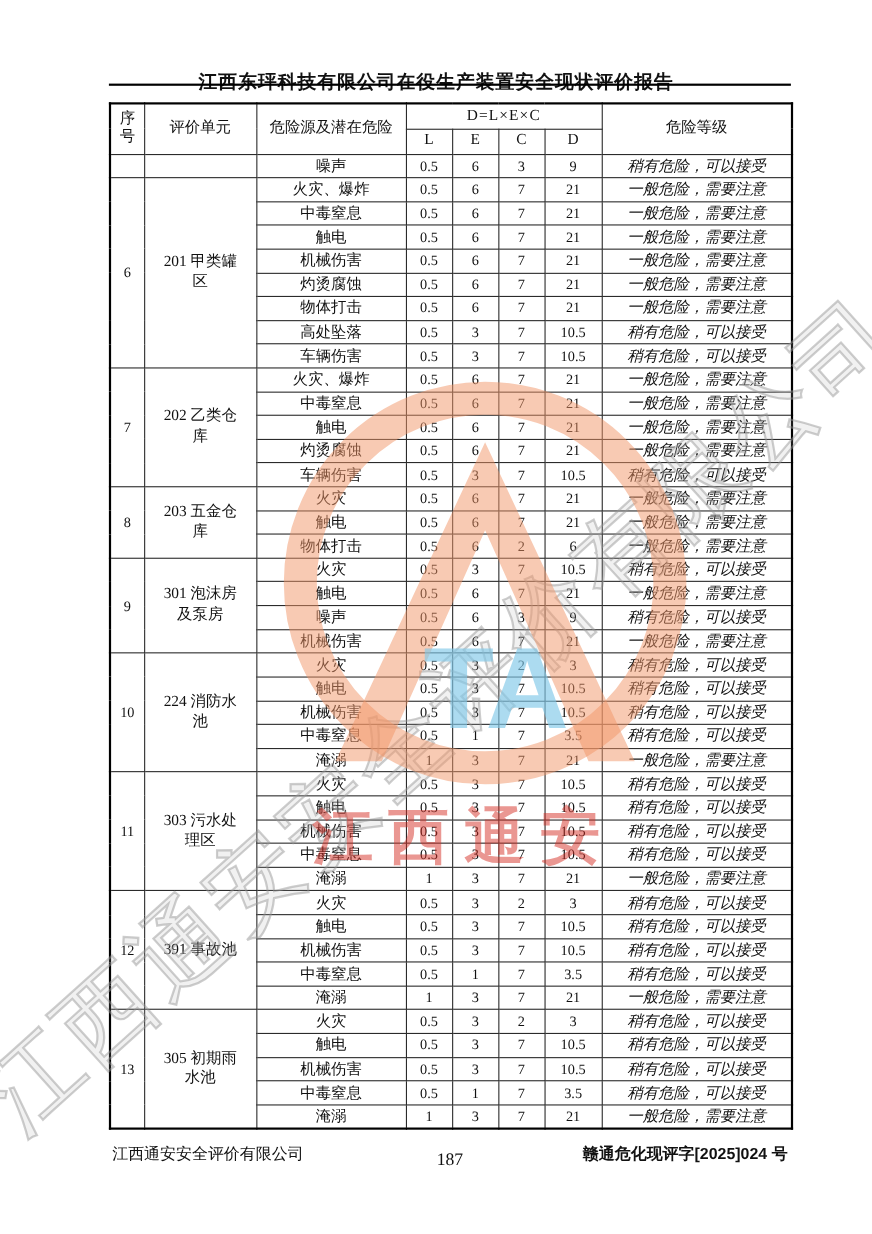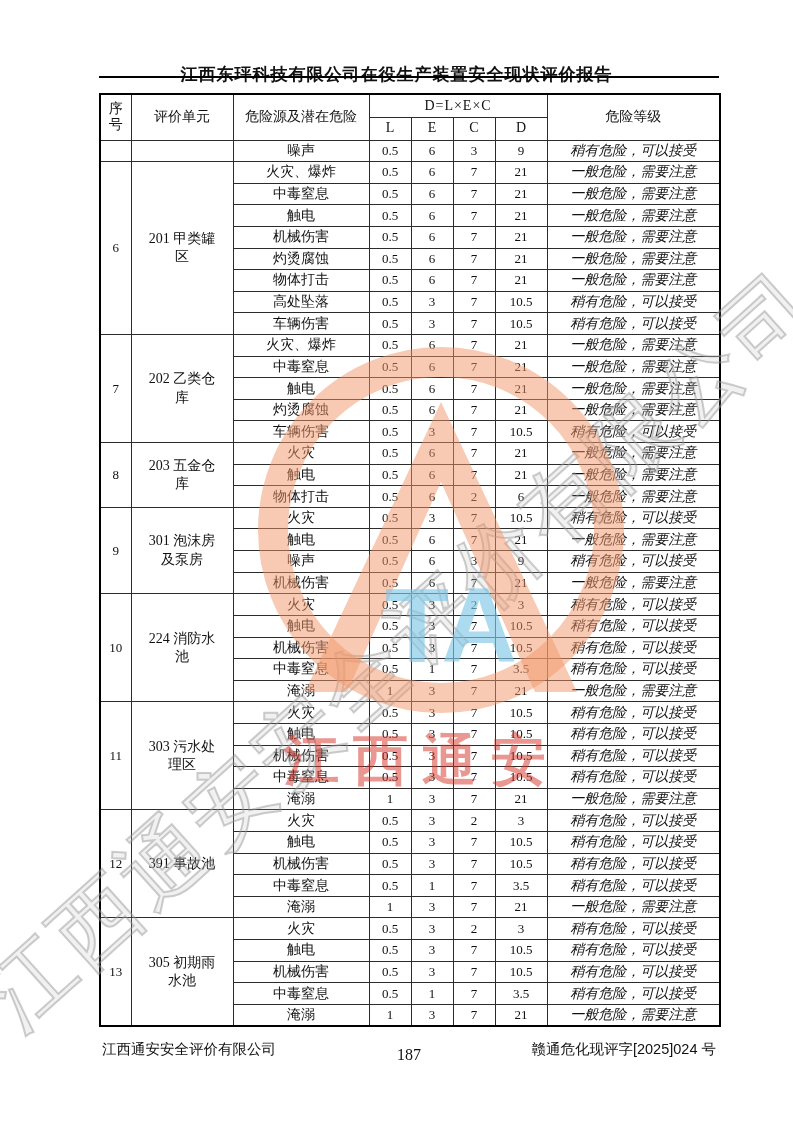--- a/index.html
+++ b/index.html
@@ -37,20 +37,21 @@
   .footer-left{
     position:absolute;left:102px;top:1040px;font-size:14.5px;
     font-family:"Liberation Sans",sans-serif;
   }
   .footer-page{
     position:absolute;left:99px;top:1046px;width:620px;text-align:center;font-size:16px;
   }
   .footer-right{
     position:absolute;right:77px;top:1040px;font-size:14.5px;
     font-family:"Liberation Sans",sans-serif;
+    font-weight:bold;
   }
   
   .wm{position:absolute;pointer-events:none;}
   .wm-gray{
     left:-170px;top:592px;width:1140px;text-align:center;white-space:nowrap;
     font-family:"Liberation Sans",sans-serif;font-size:86px;letter-spacing:4px;
     transform:rotate(-42deg);
     color:rgba(165,165,165,0.16);
     -webkit-text-stroke:2px rgba(150,150,150,0.48);
     z-index:9;

